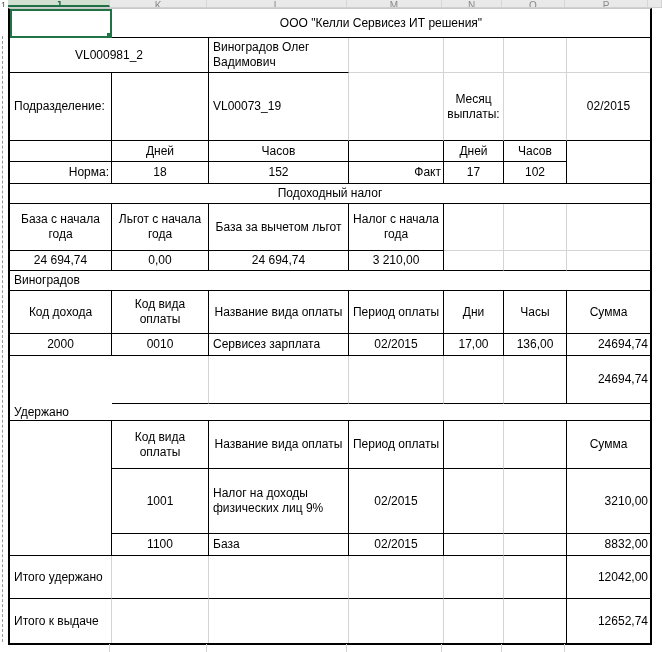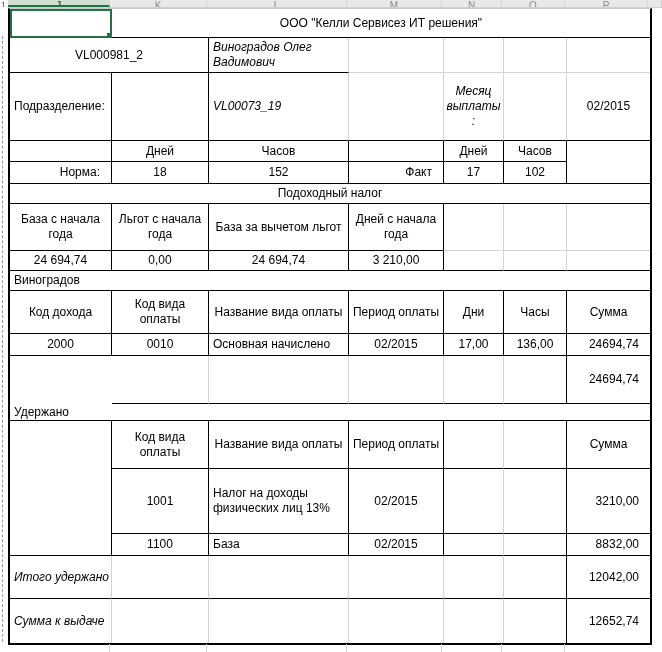--- a/index.html
+++ b/index.html
@@ -20,22 +20,22 @@
   
   #tbl{position:absolute;left:8px;top:8px;width:644px;box-sizing:border-box;
        display:grid;background:#fff;
        grid-template-columns:102px 97px 140px 95px 60px 63px 83px;
        grid-template-rows:29px 35px 68px 21px 22px 20px 47px 20px 20px 43px 22px 48px 17px 48px 65px 22px 43px 44px;
        border:2px solid #000;border-top:1px solid #c8c8c8;}
   .c{display:flex;align-items:center;justify-content:center;text-align:center;
      padding:0 2px;box-sizing:border-box;overflow:hidden;font-size:12px;line-height:1.25;
      word-break:break-word;}
   .al{justify-content:flex-start;text-align:left;padding-left:4px;}
-  .ar{justify-content:flex-end;text-align:left;padding-right:11px;}
-  .bk-r{border-right:1px solid #000;} .bg-r{border-right:1px solid #d4d4d4;font-style:italic;}
+  .ar{justify-content:flex-end;text-align:left;padding-right:2px;}
+  .bk-r{border-right:1px solid #000;} .bg-r{border-right:1px solid #d4d4d4;}
   .bk-b{border-bottom:1px solid #000;} .bg-b{border-bottom:1px solid #d4d4d4;}
   .sel{border:2px solid #217346;position:relative;}
   .sel .handle{position:absolute;right:-1px;bottom:-1px;width:4px;height:4px;background:#217346;}
 
   
   #underrow{position:absolute;left:8px;top:644px;width:640px;height:8px;display:flex;}
   #underrow div{box-sizing:border-box;border-right:1px solid #d4d4d4;height:8px;}
 </style>
 </head>
 <body>
@@ -90,21 +90,21 @@
     <div class="c bk-r bk-b" style="grid-area:5/3/6/4">152</div>
     <div class="c ar bk-r bk-b" style="grid-area:5/4/6/5">Факт</div>
     <div class="c bk-r bk-b" style="grid-area:5/5/6/6">17</div>
     <div class="c bk-r bk-b" style="grid-area:5/6/6/7">102</div>
 
     <div class="c bk-b" style="grid-area:6/1/7/8">Подоходный налог</div>
 
     <div class="c bk-r bk-b" style="grid-area:7/2/8/3">Льгот с начала года</div>
     <div class="c bk-r bk-b" style="grid-area:7/1/8/2">База с начала года</div>
     <div class="c bk-r bk-b" style="grid-area:7/3/8/4">База за вычетом льгот</div>
-    <div class="c bk-r bk-b" style="grid-area:7/4/8/5">Дней с начала года</div>
+    <div class="c bk-r bk-b" style="grid-area:7/4/8/5">Налог с начала года</div>
     <div class="c bg-r bg-b" style="grid-area:7/5/8/6"></div>
     <div class="c bg-r bg-b" style="grid-area:7/6/8/7"></div>
     <div class="c bg-b" style="grid-area:7/7/8/8"></div>
 
     <div class="c bk-r bk-b" style="grid-area:8/1/9/2">24 694,74</div>
     <div class="c bk-r bk-b" style="grid-area:8/2/9/3">0,00</div>
     <div class="c bk-r bk-b" style="grid-area:8/3/9/4">24 694,74</div>
     <div class="c bk-r bk-b" style="grid-area:8/4/9/5">3 210,00</div>
     <div class="c bg-r bk-b" style="grid-area:8/5/9/6"></div>
     <div class="c bg-r bk-b" style="grid-area:8/6/9/7"></div>
@@ -115,21 +115,21 @@
     <div class="c bk-r bk-b" style="grid-area:10/1/11/2">Код дохода</div>
     <div class="c bk-r bk-b" style="grid-area:10/2/11/3">Код вида оплаты</div>
     <div class="c bk-r bk-b" style="grid-area:10/3/11/4">Название вида оплаты</div>
     <div class="c bk-r bk-b" style="grid-area:10/4/11/5">Период оплаты</div>
     <div class="c bk-r bk-b" style="grid-area:10/5/11/6">Дни</div>
     <div class="c bk-r bk-b" style="grid-area:10/6/11/7">Часы</div>
     <div class="c bk-b" style="grid-area:10/7/11/8">Сумма</div>
 
     <div class="c bk-r bk-b" style="grid-area:11/1/12/2">2000</div>
     <div class="c bk-r bk-b" style="grid-area:11/2/12/3">0010</div>
-    <div class="c al bk-r bk-b" style="grid-area:11/3/12/4">Основная начислено</div>
+    <div class="c al bk-r bk-b" style="grid-area:11/3/12/4">Сервисез зарплата</div>
     <div class="c bk-r bk-b" style="grid-area:11/4/12/5">02/2015</div>
     <div class="c bk-r bk-b" style="grid-area:11/5/12/6">17,00</div>
     <div class="c bk-r bk-b" style="grid-area:11/6/12/7">136,00</div>
     <div class="c ar bk-b" style="grid-area:11/7/12/8">24694,74</div>
 
     <div class="c bg-r bk-b" style="grid-area:12/2/13/3"></div>
     <div class="c bg-r bk-b" style="grid-area:12/3/13/4"></div>
     <div class="c bg-r bk-b" style="grid-area:12/4/13/5"></div>
     <div class="c bg-r bk-b" style="grid-area:12/5/13/6"></div>
     <div class="c bk-r bk-b" style="grid-area:12/6/13/7"></div>
@@ -139,42 +139,42 @@
 
     <div class="c bk-r bk-b" style="grid-area:14/1/17/2"></div>
     <div class="c bk-r bk-b" style="grid-area:14/2/15/3">Код вида оплаты</div>
     <div class="c bk-r bk-b" style="grid-area:14/3/15/4">Название вида оплаты</div>
     <div class="c bk-r bk-b" style="grid-area:14/4/15/5">Период оплаты</div>
     <div class="c bg-r bk-b" style="grid-area:14/5/15/6"></div>
     <div class="c bk-r bk-b" style="grid-area:14/6/15/7"></div>
     <div class="c bk-b" style="grid-area:14/7/15/8">Сумма</div>
 
     <div class="c bk-r bk-b" style="grid-area:15/2/16/3">1001</div>
-    <div class="c al bk-r bk-b" style="grid-area:15/3/16/4">Налог на доходы физических лиц 13%</div>
+    <div class="c al bk-r bk-b" style="grid-area:15/3/16/4">Налог на доходы физических лиц 9%</div>
     <div class="c bk-r bk-b" style="grid-area:15/4/16/5">02/2015</div>
     <div class="c bg-r bk-b" style="grid-area:15/5/16/6"></div>
     <div class="c bk-r bk-b" style="grid-area:15/6/16/7"></div>
     <div class="c ar bk-b" style="grid-area:15/7/16/8">3210,00</div>
 
     <div class="c bk-r bk-b" style="grid-area:16/2/17/3">1100</div>
     <div class="c al bk-r bk-b" style="grid-area:16/3/17/4">База</div>
     <div class="c bk-r bk-b" style="grid-area:16/4/17/5">02/2015</div>
     <div class="c bg-r bk-b" style="grid-area:16/5/17/6"></div>
     <div class="c bk-r bk-b" style="grid-area:16/6/17/7"></div>
     <div class="c ar bk-b" style="grid-area:16/7/17/8">8832,00</div>
 
     <div class="c al bg-r bk-b" style="grid-area:17/1/18/2">Итого удержано</div>
     <div class="c bg-r bk-b" style="grid-area:17/2/18/3"></div>
     <div class="c bg-r bk-b" style="grid-area:17/3/18/4"></div>
     <div class="c bg-r bk-b" style="grid-area:17/4/18/5"></div>
     <div class="c bg-r bk-b" style="grid-area:17/5/18/6"></div>
     <div class="c bk-r bk-b" style="grid-area:17/6/18/7"></div>
     <div class="c ar bk-b" style="grid-area:17/7/18/8">12042,00</div>
 
-    <div class="c al bg-r" style="grid-area:18/1/19/2">Сумма к выдаче</div>
+    <div class="c al bg-r" style="grid-area:18/1/19/2">Итого к выдаче</div>
     <div class="c bg-r" style="grid-area:18/2/19/3"></div>
     <div class="c bg-r" style="grid-area:18/3/19/4"></div>
     <div class="c bg-r" style="grid-area:18/4/19/5"></div>
     <div class="c bg-r" style="grid-area:18/5/19/6"></div>
     <div class="c bk-r" style="grid-area:18/6/19/7"></div>
     <div class="c ar" style="grid-area:18/7/19/8">12652,74</div>
   </div>
 
   <div id="underrow">
     <div style="width:102px"></div>

